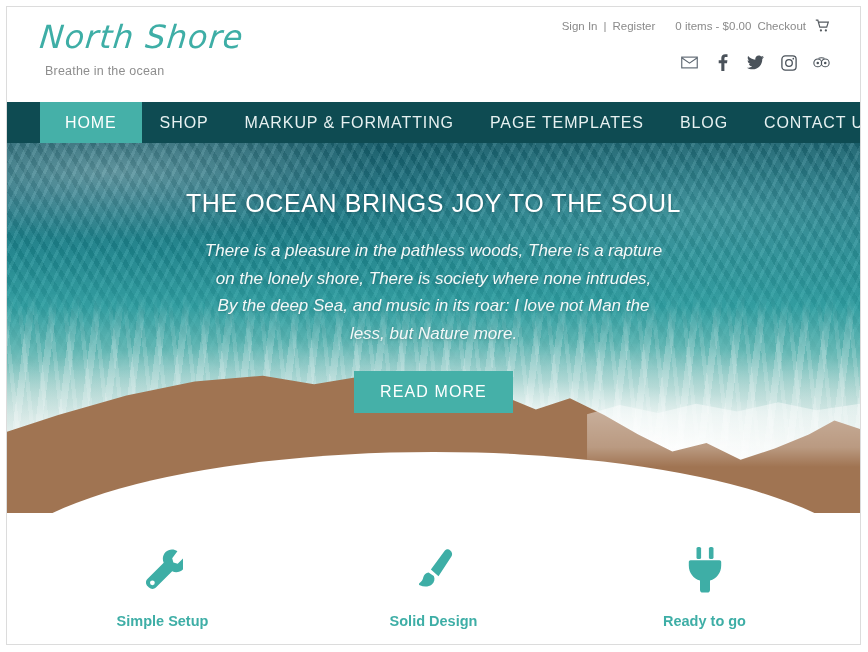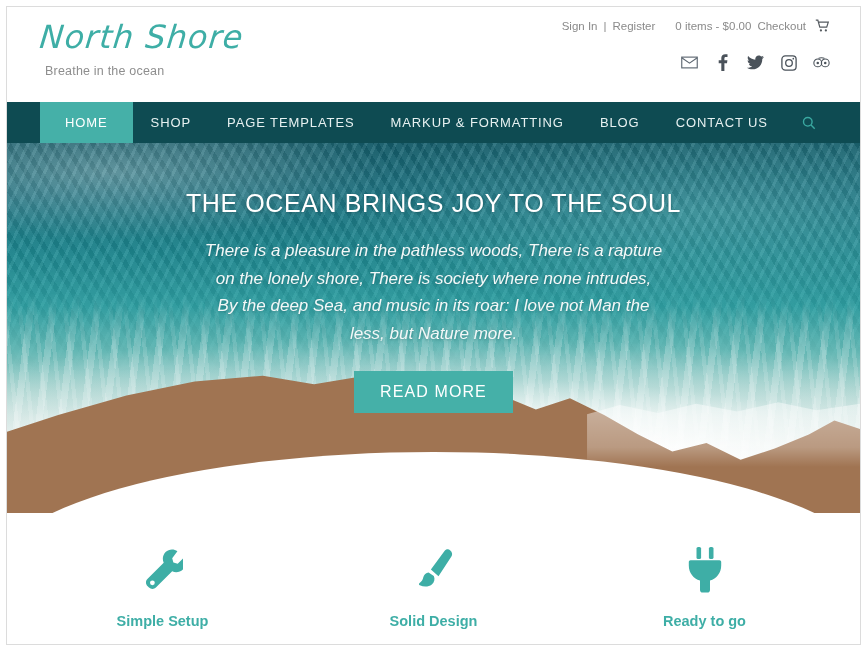--- a/index.html
+++ b/index.html
@@ -96,21 +96,21 @@
     background: #0e4b52;
     display: flex;
     align-items: stretch;
     padding-left: 33px;
     box-sizing: border-box;
   }
   .nav-item {
     display: flex;
     align-items: center;
     padding: 0 18px;
-    font-size: 13px;
+    font-size: 16px;
     color: #e7f1f1;
     letter-spacing: .9px;
     text-decoration: none;
     white-space: nowrap;
   }
   .nav-item.active {
     background: #45b0a8;
     color: #ffffff;
     padding: 0 25px;
   }
@@ -332,22 +332,22 @@
           <circle cx="14.4" cy="7" r="1.5" fill="#4a525a" stroke="none"></circle>
           <path d="M6.4 1.7C8 0.6 12 0.6 13.6 1.7"></path>
         </svg>
       </span>
     </div>
   </div>
 
   <div class="nav">
     <a class="nav-item active" href="#">HOME</a>
     <a class="nav-item" href="#">SHOP</a>
+    <a class="nav-item" href="#">MARKUP &amp; FORMATTING</a>
     <a class="nav-item" href="#">PAGE TEMPLATES</a>
-    <a class="nav-item" href="#">MARKUP &amp; FORMATTING</a>
     <a class="nav-item" href="#">BLOG</a>
     <a class="nav-item" href="#">CONTACT US</a>
     <span class="nav-search">
       <svg width="14" height="14" viewBox="0 0 15 15" fill="none" stroke="#3aa9a1" stroke-width="1.5">
         <circle cx="6.2" cy="6.2" r="4.6"></circle>
         <path d="M9.7 9.7 L13.6 13.6"></path>
       </svg>
     </span>
   </div>
 

